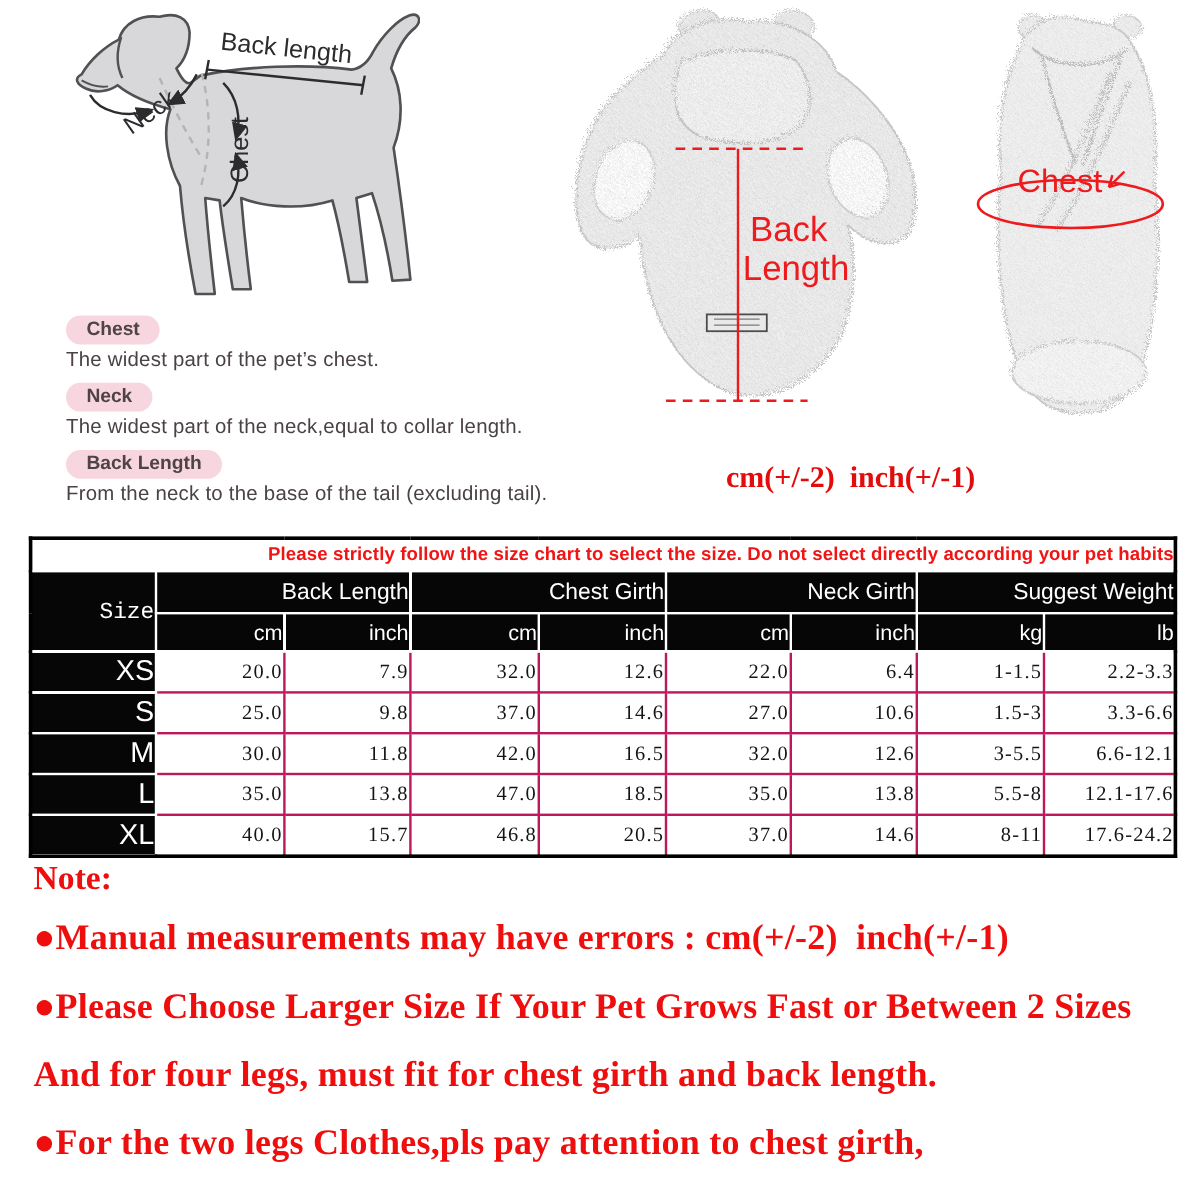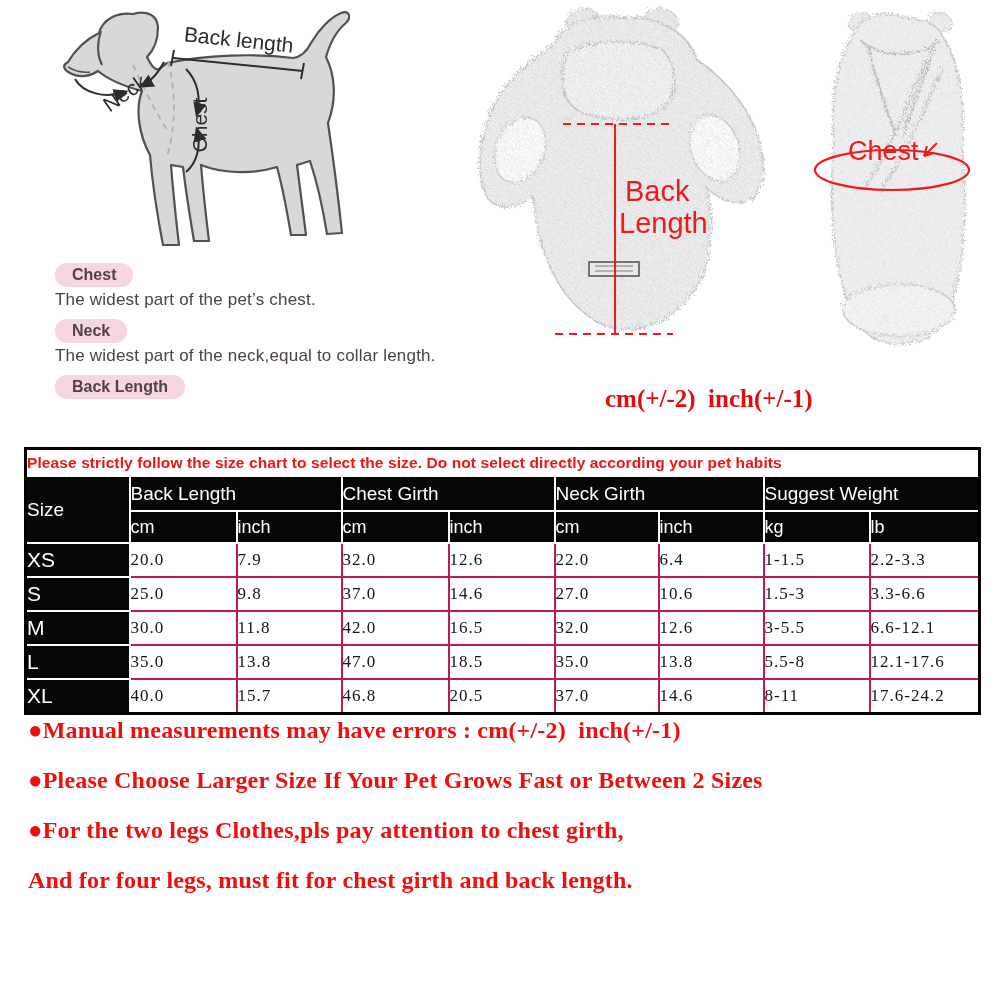--- a/index.html
+++ b/index.html
@@ -15,36 +15,36 @@
   .def-desc{font-size:17px;color:#4a4243;margin-top:3px;letter-spacing:.2px;}
 
   
   .tolerance{position:absolute;left:605px;top:385px;width:280px;
              font-family:"Liberation Serif",serif;font-weight:bold;font-size:25px;
              color:#e20c0c;white-space:pre;}
 
   
   table.size-table{position:absolute;left:24px;top:447px;width:954px;
                    border-collapse:collapse;border:3px solid #000;table-layout:fixed;}
-  table.size-table td{padding:0;text-align:left;vertical-align:middle;overflow:hidden;}
+  table.size-table td{padding:0;text-align:right;vertical-align:middle;overflow:hidden;}
   td.notice{height:25px;background:#fff;color:#f01414;font-size:15.5px;font-weight:600;
             border:1px solid #111;letter-spacing:.1px;}
   td.dark{background:#060606;color:#fff;border:2px solid #fff;}
   td.grp{height:33px;font-size:19px;}
   td.unit{height:30px;font-size:18px;}
-  td.corner{font-size:19px;}
-  td.sz{font-size:21px;height:32px;}
+  td.corner{font-size:19px;font-family:Liberation Mono, monospace;}
+  td.sz{font-size:24px;height:32px;}
   td.val{background:#fff;color:#141414;border:2px solid #be185d;height:32px;
          font-family:"Liberation Serif",serif;font-size:17px;letter-spacing:1px;}
 
   
   .notes{position:absolute;left:28px;top:717px;color:#ef0e0e;
          font-family:"Liberation Serif",serif;font-weight:bold;}
   .notes .title{font-size:28px;margin:0 0 16px 0;}
-  .notes .line{font-size:24px;margin:0 0 23px 0;white-space:pre;letter-spacing:.2px;}
+  .notes .line{font-size:30px;margin:0 0 23px 0;white-space:pre;letter-spacing:.2px;}
 
   .photo{position:absolute;}
 </style>
 </head>
 <body>
 
 <div class="canvas">
 
   <svg class="photo" style="left:55px;top:5px" width="295" height="252" viewBox="0 0 295 252">
     <defs>
@@ -86,20 +86,21 @@
     <div class="def-block">
       <span class="pill">Chest</span>
       <div class="def-desc">The widest part of the pet’s chest.</div>
     </div>
     <div class="def-block">
       <span class="pill">Neck</span>
       <div class="def-desc">The widest part of the neck,equal to collar length.</div>
     </div>
     <div class="def-block">
       <span class="pill">Back Length</span>
+      <div class="def-desc">From the neck to the base of the tail (excluding tail).</div>
     </div>
   </div>
 
   <svg class="photo" style="left:455px;top:0" width="325" height="350" viewBox="0 0 325 350">
     <defs>
       <filter id="fuzz1" x="-15%" y="-15%" width="130%" height="130%">
         <feTurbulence type="fractalNoise" baseFrequency="0.7" numOctaves="3" seed="11" result="tex"></feTurbulence>
         <feColorMatrix in="tex" type="matrix" values="0 0 0 0 0.52  0 0 0 0 0.52  0 0 0 0 0.53  0 0 0 0.9 -0.28" result="speck"></feColorMatrix>
         <feComposite in="speck" in2="SourceAlpha" operator="in" result="speckIn"></feComposite>
         <feMerge result="m">
@@ -259,19 +260,20 @@
       <td class="val">20.5</td>
       <td class="val">37.0</td>
       <td class="val">14.6</td>
       <td class="val">8-11</td>
       <td class="val">17.6-24.2</td>
     </tr>
   </tbody>
     </table>
 
   <div class="notes">
+    <p class="title">Note:</p>
     <p class="line">●Manual measurements may have errors : cm(+/-2)  inch(+/-1)</p>
     <p class="line">●Please Choose Larger Size If Your Pet Grows Fast or Between 2 Sizes</p>
+    <p class="line">And for four legs, must fit for chest girth and back length.</p>
     <p class="line">●For the two legs Clothes,pls pay attention to chest girth,</p>
-    <p class="line">And for four legs, must fit for chest girth and back length.</p>
   </div>
 
 </div>
 
 </body></html>

